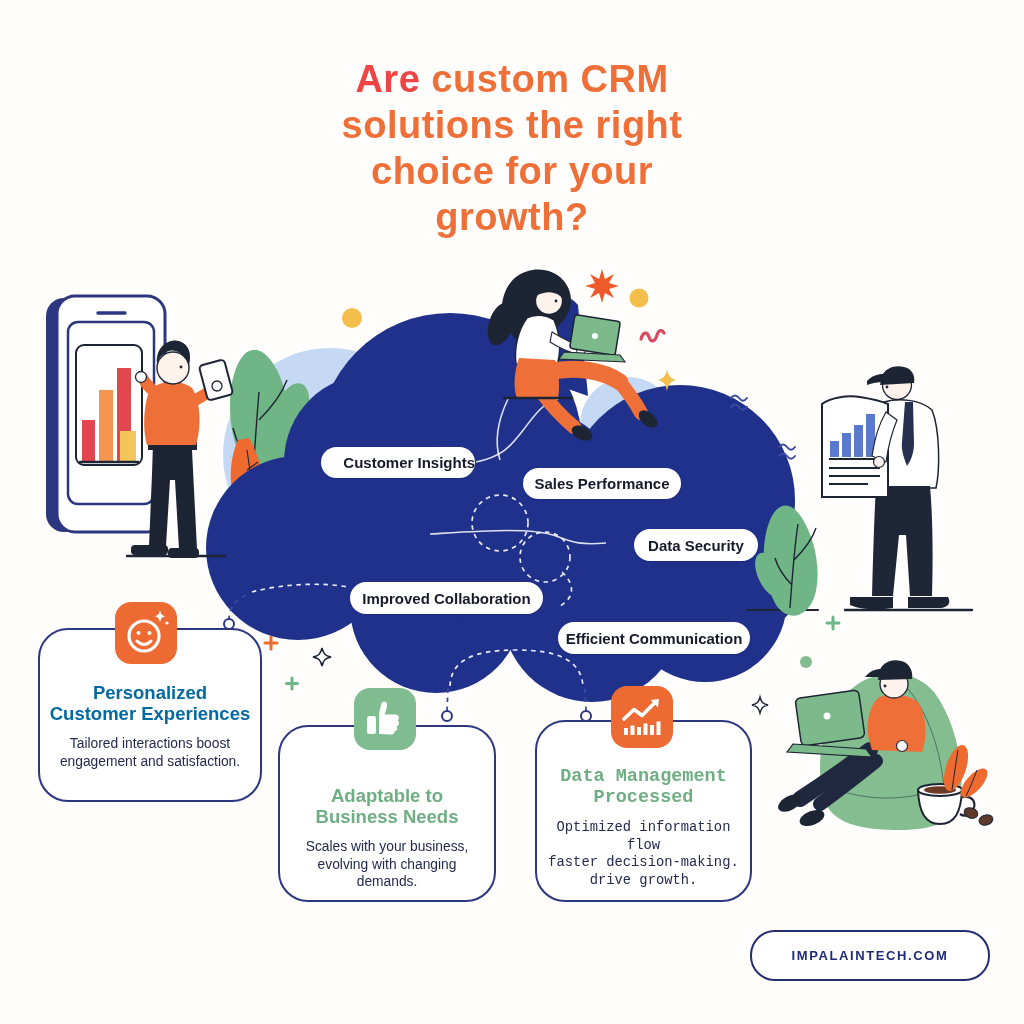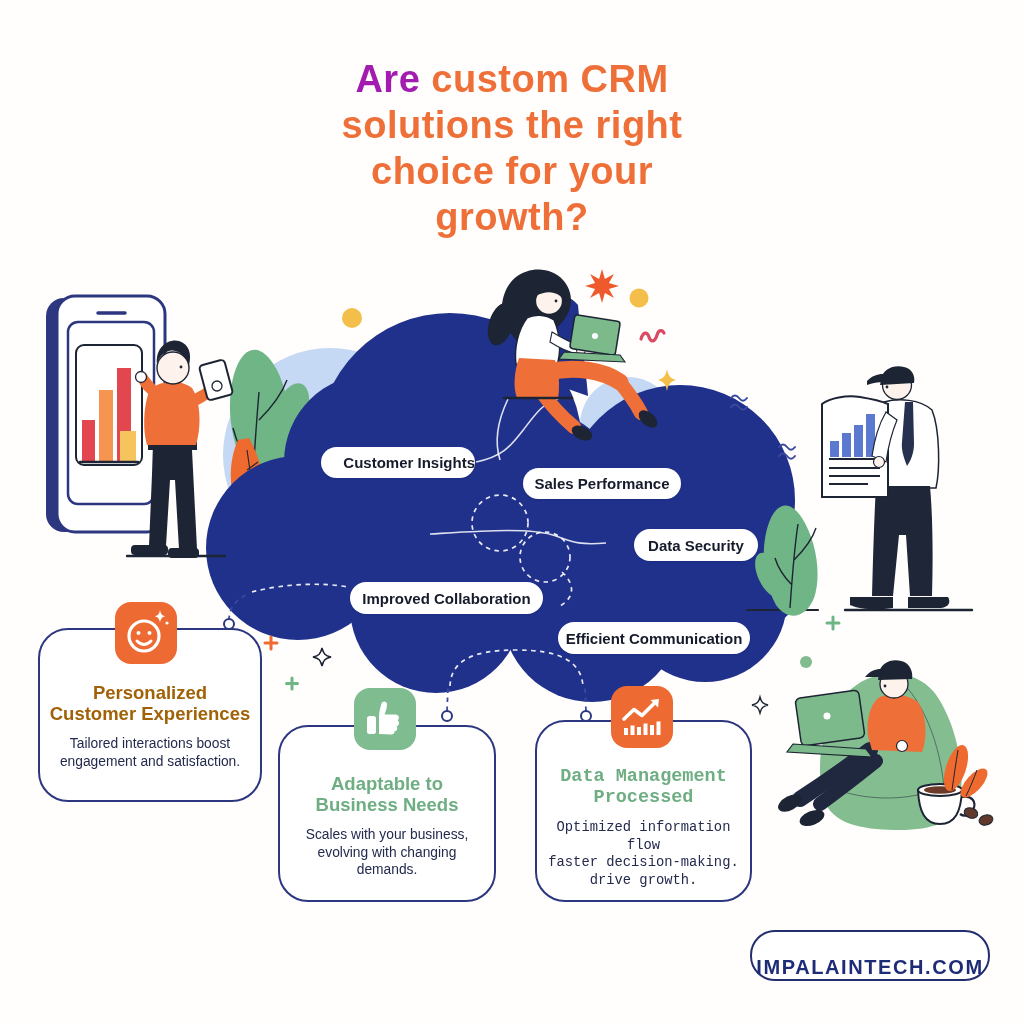--- a/index.html
+++ b/index.html
@@ -3,42 +3,42 @@
 <meta charset="utf-8">
 <style>
   html,body{margin:0;padding:0;background:#fff;}
   #stage{position:relative;width:1024px;height:1024px;overflow:hidden;background:#fffefd;
          font-family:"Liberation Sans",sans-serif;}
   #art{position:absolute;left:0;top:0;z-index:1;}
   .txt{position:absolute;z-index:2;}
   
   #title{left:182px;top:56px;width:660px;text-align:center;font-weight:800;
          font-size:38px;line-height:46px;letter-spacing:.5px;color:#ee7038;}
-  #title .navy{color:#a21caf;}
+  #title .navy{color:#ef4444;}
   
   .pill{position:absolute;z-index:2;background:#ffffff;border-radius:17px;
         display:flex;align-items:center;justify-content:center;
         font-size:15px;font-weight:600;color:#161b2c;
         box-shadow:0 1px 2px rgba(10,20,60,.18);}
   
   .card{position:absolute;z-index:2;background:#ffffff;border:2px solid #2c3780;
         border-radius:30px;text-align:center;}
   .card-title{font-weight:800;font-size:18.5px;line-height:21px;}
-  .card-title.orange{color:#a16207;}
+  .card-title.orange{color:#0369a1;}
   .card-title.green{color:#6fae83;}
   .card-body{margin-top:11px;font-size:13.8px;line-height:17.5px;font-weight:500;color:#232a4d;}
   .card-icon{position:absolute;z-index:3;width:62px;height:62px;border-radius:16px;
              display:flex;align-items:center;justify-content:center;}
   .card-icon.orange{background:#ee6a33;}
   .card-icon.green{background:#7fbc90;}
   .card-icon svg{width:62px;height:62px;display:block;}
   
   #footer{left:750px;top:930px;width:236px;height:47px;border:2.5px solid #232e6e;
-          border-radius:25px;display:flex;align-items:flex-end;justify-content:center;
-          font-size:20px;font-weight:800;letter-spacing:1.6px;color:#1e2b77;background:#fff;}
+          border-radius:25px;display:flex;align-items:center;justify-content:center;
+          font-size:13px;font-weight:800;letter-spacing:1.6px;color:#1e2b77;background:#fff;}
 </style>
 </head>
 <body>
 
 <div id="stage">
 
 <svg id="art" width="1024" height="1024" viewBox="0 0 1024 1024">
 
   <g>
     <circle cx="330" cy="455" r="107" fill="#c5d8f4"></circle>
@@ -280,21 +280,21 @@
   </div>
 </div>
 
 <div class="card-icon green txt" style="left:354px;top:688px;">
   <svg viewBox="0 0 62 62">
         <rect x="13" y="28" width="9" height="18" rx="2.5" fill="#fff"></rect>
         <path d="M25,46 L25,29 C25,25 26,20 27.5,15.5 C28.6,12.4 33,12.9 33,16.4 C33,20 31.6,23.6 30.6,26.6 L41.6,26.6 C45,26.6 46.1,30.4 43.7,32.4 C46.1,34 45.2,37.7 42.4,38.3 C44.2,40.1 43,43.2 40.3,43.6 C41,45.3 39.6,46.4 37.8,46.4 Z" fill="#fff"></path>
       </svg>
 </div>
 <div class="card" style="left:278px;top:725px;width:214px;height:173px;">
-  <div class="card-title green" style="margin-top:46px;">
+  <div class="card-title green" style="margin-top:58px;">
     <div>Adaptable to</div>
     <div>Business Needs</div>
   </div>
   <div class="card-body">
     <div>Scales with your business,</div>
     <div>evolving with changing</div>
     <div>demands.</div>
   </div>
 </div>
 

